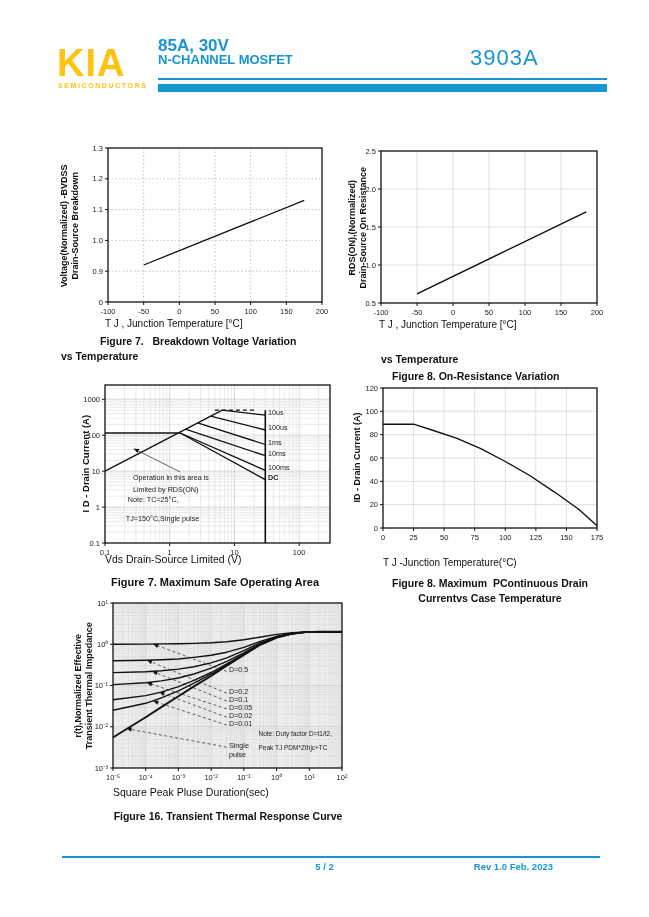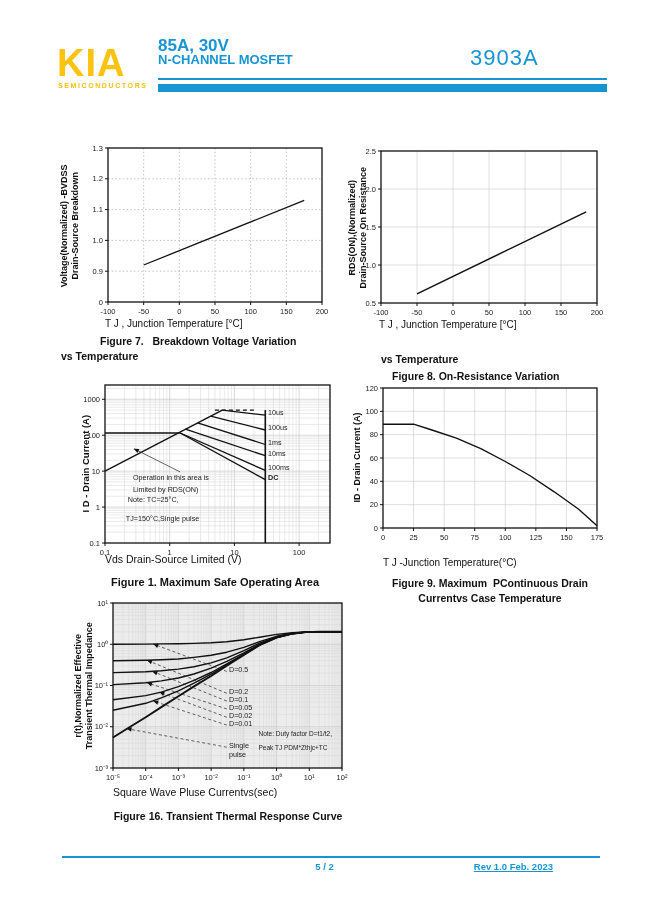--- a/index.html
+++ b/index.html
@@ -9,21 +9,21 @@
   .abs{position:absolute;}
   .logo-text{left:57px;top:42px;font-size:38px;font-weight:bold;color:var(--logo);letter-spacing:1px;}
   .logo-sub{left:58px;top:82px;font-size:7px;font-weight:bold;color:var(--logo);letter-spacing:1.6px;}
   .rating1{left:158px;top:36px;font-size:17px;font-weight:bold;color:var(--accent);}
   .rating2{left:158px;top:52px;font-size:13px;font-weight:bold;color:var(--accent);}
   .partno{left:470px;top:45px;width:122px;text-align:left;font-size:22px;color:var(--accent);letter-spacing:1px;}
   .hrule{left:158px;top:78px;width:449px;height:2px;background:var(--accent);}
   .hbar{left:158px;top:84px;width:449px;height:8px;background:var(--accent);}
   .frule{left:62px;top:856px;width:538px;height:2px;background:var(--accent);}
   .fpage{left:0;top:861px;width:649px;text-align:center;font-size:9.5px;font-weight:bold;color:var(--accent);}
-  .frev{left:400px;top:861px;width:153px;text-align:right;font-size:9.5px;font-weight:bold;color:var(--accent);text-decoration:underline;}
+  .frev{left:400px;top:861px;width:153px;text-align:right;font-size:9.5px;font-weight:bold;color:var(--accent);}
   svg.chart{position:absolute;overflow:visible;}
   svg text{font-family:"Liberation Sans",sans-serif;}
   .ylab{position:absolute;transform:rotate(-90deg);text-align:center;font-weight:bold;
         font-size:9px;line-height:1.2;color:#111;white-space:nowrap;}
   .xlab{position:absolute;font-weight:normal;font-size:10px;text-align:left;color:#111;white-space:pre;}
   .cap{position:absolute;font-weight:bold;font-size:10.5px;color:#111;white-space:pre;text-align:center;}
   .cap.center{text-align:center;}
 </style>
 </head>
 <body>
@@ -232,21 +232,21 @@
     <text x="196.96976578063314" y="95.3869337409453" font-size="7.2" fill="#222" text-anchor="start" font-weight="normal">100ms</text>
     <text x="196.96976578063314" y="105.19475306113085" font-size="7.2" fill="#222" text-anchor="start" font-weight="bold">DC</text>
     <text x="61.91298888528327" y="105.47588543775515" font-size="7.2" fill="#222" text-anchor="start" font-weight="normal">Operation in this area is</text>
     <text x="61.91298888528327" y="116.5769532346559" font-size="7.2" fill="#222" text-anchor="start" font-weight="normal">Limited by RDS(ON)</text>
     <text x="56.789273301153614" y="127.39172997583992" font-size="7.2" fill="#222" text-anchor="start" font-weight="normal">Note: TC=25°C,</text>
     <text x="54.85039203528638" y="145.60920165152447" font-size="7.2" fill="#222" text-anchor="start" font-weight="normal">TJ=150°C,Single pulse</text>
     <line x1="109.15061493704995" y1="96.94847837408504" x2="62.93501539971774" y2="73.75738025857724" stroke="#222" stroke-width="0.7"></line>
     <polygon points="62.9,73.8 68.4,74.0 66.4,78.0" fill="#111"></polygon>
   </svg>
 <div class="xlab" style="left:105px;top:553px;width:225px;font-size:10.5px;">Vds Drain-Source Limited (V)</div>
-<div class="cap center" style="left:70px;top:576px;width:290px;font-size:11px;">Figure 1. Maximum Safe Operating Area</div>
+<div class="cap center" style="left:70px;top:576px;width:290px;font-size:11px;">Figure 7. Maximum Safe Operating Area</div>
 
 <div class="ylab" style="left:267px;top:452px;width:180px;">
   <div>ID - Drain Current (A)</div>
 </div>
 <svg id="svg-f10" class="chart" width="262" height="168" style="left: 349px; top: 378px;">
     <line x1="64.57142857142857" y1="10" x2="64.57142857142857" y2="150" stroke="#c9c9c9" stroke-width="0.6"></line>
     <line x1="95.14285714285714" y1="10" x2="95.14285714285714" y2="150" stroke="#c9c9c9" stroke-width="0.6"></line>
     <line x1="125.71428571428571" y1="10" x2="125.71428571428571" y2="150" stroke="#c9c9c9" stroke-width="0.6"></line>
     <line x1="156.28571428571428" y1="10" x2="156.28571428571428" y2="150" stroke="#c9c9c9" stroke-width="0.6"></line>
     <line x1="186.85714285714286" y1="10" x2="186.85714285714286" y2="150" stroke="#c9c9c9" stroke-width="0.6"></line>
@@ -283,21 +283,21 @@
     <line x1="31" y1="80" x2="34" y2="80" stroke="#111" stroke-width="1"></line>
     <text x="29" y="82.6" text-anchor="end" font-size="7.5" fill="#222">60</text>
     <line x1="31" y1="56.66666666666667" x2="34" y2="56.66666666666667" stroke="#111" stroke-width="1"></line>
     <text x="29" y="59.26666666666667" text-anchor="end" font-size="7.5" fill="#222">80</text>
     <line x1="31" y1="33.33333333333333" x2="34" y2="33.33333333333333" stroke="#111" stroke-width="1"></line>
     <text x="29" y="35.93333333333333" text-anchor="end" font-size="7.5" fill="#222">100</text>
     <line x1="31" y1="10" x2="34" y2="10" stroke="#111" stroke-width="1"></line>
     <text x="29" y="12.6" text-anchor="end" font-size="7.5" fill="#222">120</text>
   </svg>
 <div class="xlab" style="left:383px;top:557px;width:214px;">T J -Junction Temperature(°C)</div>
-<div class="cap center" style="left:362px;top:577px;width:256px;">Figure 9. Maximum  PContinuous Drain</div>
+<div class="cap center" style="left:362px;top:577px;width:256px;">Figure 8. Maximum  PContinuous Drain</div>
 <div class="cap center" style="left:362px;top:592px;width:256px;">Currentvs Case Temperature</div>
 
 <div class="ylab" style="left:-6px;top:675px;width:180px;">
   <div>r(t),Normalized Effective</div>
   <div>Transient Thermal Impedance</div>
 </div>
 <svg id="svg-f11" class="chart" width="277" height="193" style="left: 79px; top: 593px;">
     <rect x="34" y="10" width="229" height="165" fill="#ececec"></rect>
     <line x1="43.84798128672168" y1="10" x2="43.84798128672168" y2="175" stroke="#dadada" stroke-width="0.6"></line>
     <line x1="49.608681047257534" y1="10" x2="49.608681047257534" y2="175" stroke="#dadada" stroke-width="0.6"></line>
@@ -448,18 +448,18 @@
     <polygon points="73.4,78.4 78.9,78.2 77.2,82.3" fill="#111"></polygon>
     <line x1="147.75153819011467" y1="115.95624472844177" x2="68.06841784303336" y2="89.68733320297083" stroke="#222" stroke-width="0.7" stroke-dasharray="3,2.5"></line>
     <polygon points="68.1,89.7 73.5,89.1 72.1,93.4" fill="#111"></polygon>
     <line x1="147.75153819011467" y1="124.2439819931462" x2="80.28984238361677" y2="99.14747500708822" stroke="#222" stroke-width="0.7" stroke-dasharray="3,2.5"></line>
     <polygon points="80.3,99.1 85.8,98.8 84.2,103.0" fill="#111"></polygon>
     <line x1="147.75153819011467" y1="132.04255173722322" x2="74.25325757080354" y2="108.0409667710866" stroke="#222" stroke-width="0.7" stroke-dasharray="3,2.5"></line>
     <polygon points="74.3,108.0 79.7,107.5 78.3,111.7" fill="#111"></polygon>
     <line x1="147.75153819011467" y1="154.16256339430387" x2="47.57555666933105" y2="135.63749648562785" stroke="#222" stroke-width="0.7" stroke-dasharray="3,2.5"></line>
     <polygon points="47.6,135.6 52.9,134.3 52.1,138.8" fill="#111"></polygon>
   </svg>
-<div class="xlab" style="left:113px;top:786px;width:229px;font-size:10.5px;">Square Wave Pluse Currentvs(sec)</div>
+<div class="xlab" style="left:113px;top:786px;width:229px;font-size:10.5px;">Square Peak Pluse Duration(sec)</div>
 <div class="cap center" style="left:83px;top:810px;width:290px;">Figure 16. Transient Thermal Response Curve</div>
 
 <div class="abs frule"></div>
 <div class="abs fpage">5 / 2</div>
 <div class="abs frev">Rev 1.0 Feb. 2023</div>
 
 </body></html>

